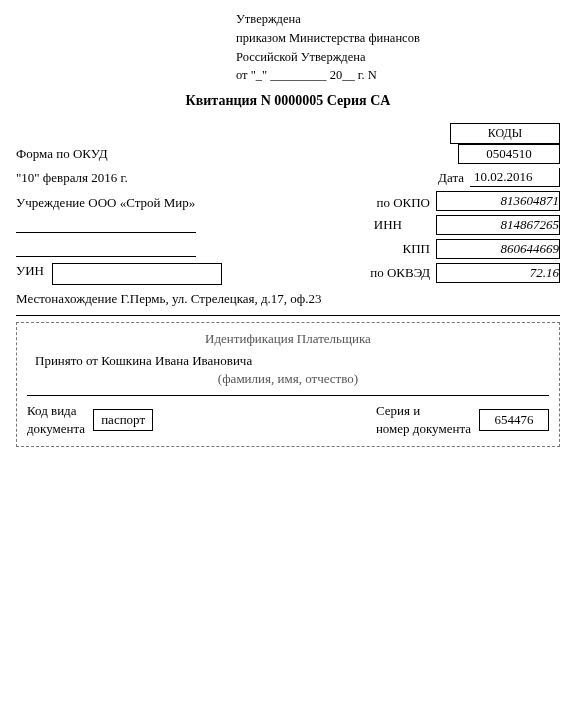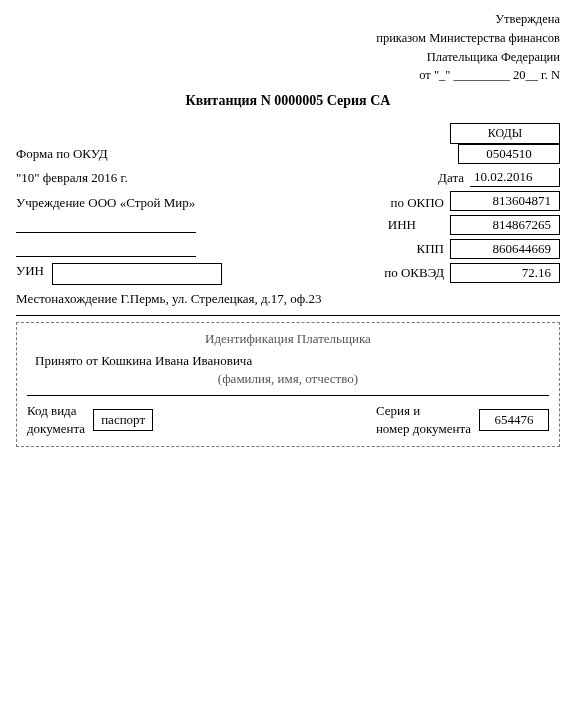--- a/index.html
+++ b/index.html
@@ -10,21 +10,22 @@
     body {
       font-family: 'Times New Roman', Times, serif;
       font-size: 13px;
       background: #fff;
       color: #000;
       width: 576px;
       min-height: 708px;
       padding: 10px 16px;
     }
     .top-right-text {
-      text-align: right;
+      text-align: left;
+      margin-left: 220px;
       margin-bottom: 8px;
       font-size: 12.5px;
       line-height: 1.5;
     }
     .receipt-title {
       text-align: center;
       font-weight: bold;
       font-size: 14px;
       margin-bottom: 14px;
     }
@@ -65,24 +66,25 @@
     .field-left {
       flex: 1;
       font-size: 13px;
     }
     .field-label {
       font-size: 13px;
       margin-right: 6px;
     }
     .field-value {
       border: 1px solid #000;
-      width: 110px;
+      width: 124px;
       text-align: right;
-      padding: 1px 8px;
-      font-size: 13px;
+      padding: 1px 0;
+      font-size: 13px;
+      font-style: italic;
     }
     .date-row {
       display: flex;
       align-items: center;
       margin-bottom: 4px;
     }
     .date-left {
       flex: 1;
       font-size: 13px;
     }
@@ -193,21 +195,21 @@
       min-width: 70px;
       text-align: center;
     }
   </style>
 </head>
 <body>
 
 <div class="top-right-text">
   <div>Утверждена</div>
   <div>приказом Министерства финансов</div>
-  <div>Плательщика Федерации</div>
+  <div>Российской Утверждена</div>
   <div>от "_"  _________ 20__ г. N</div>
 </div>
 
 <div class="receipt-title">Квитанция N 0000005   Серия CA</div>
 
 <div class="codes-section">
   <div class="codes-box">КОДЫ</div>
 </div>
 
 <div class="form-row">

